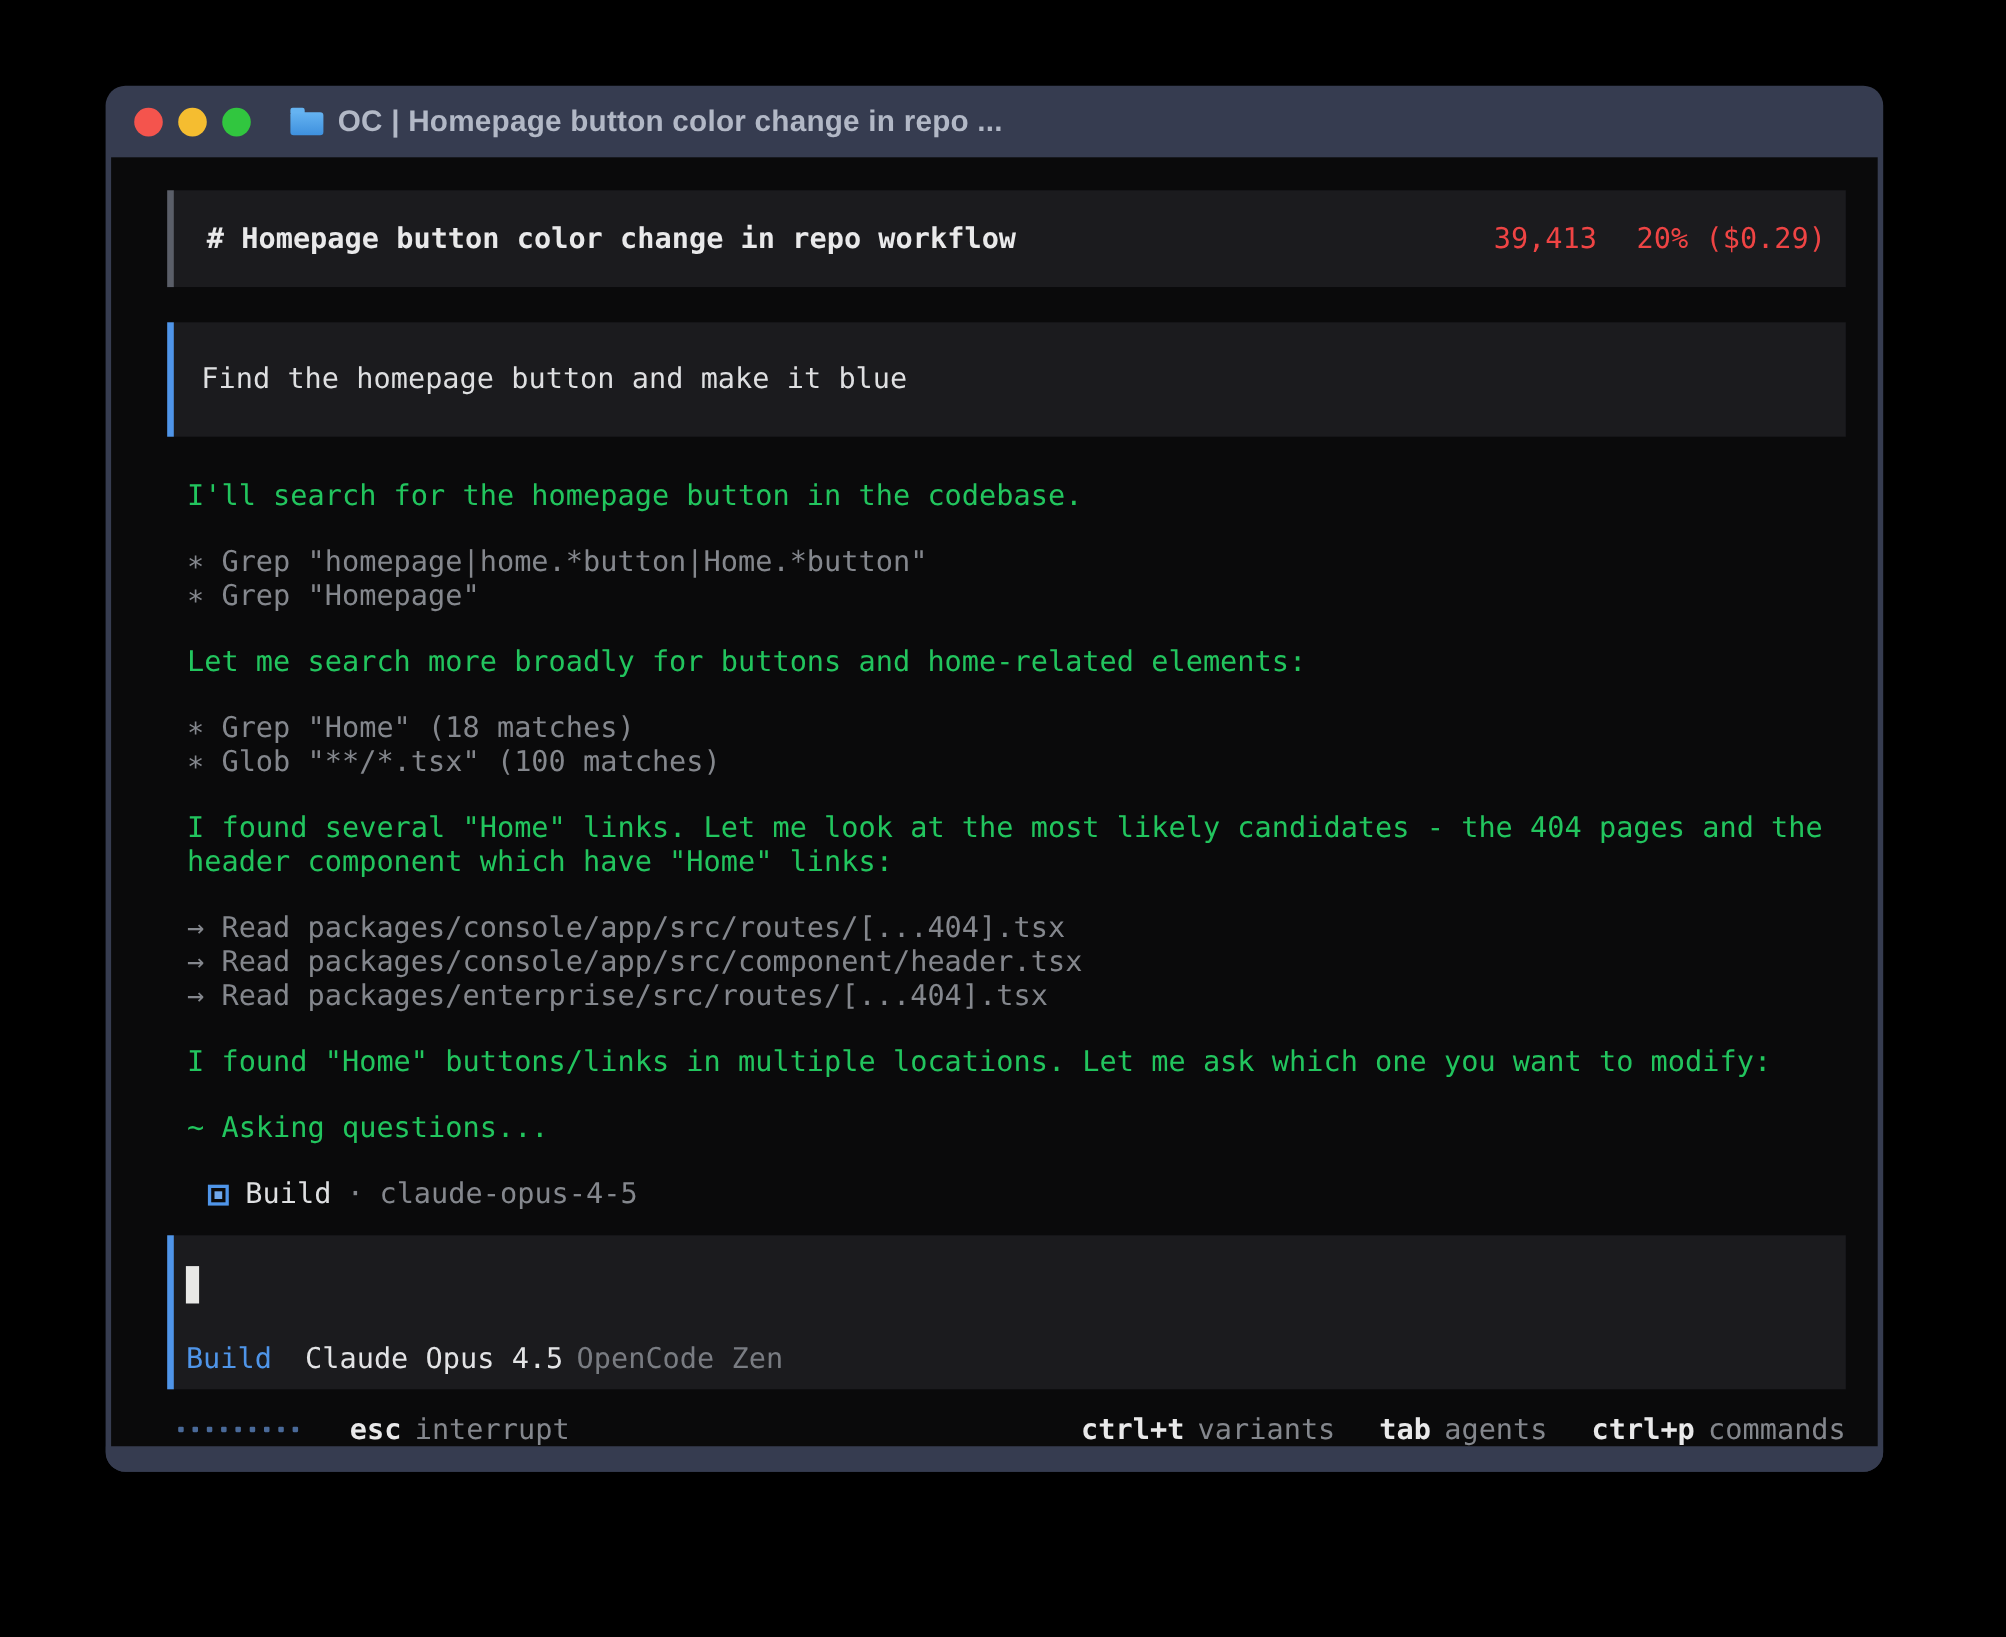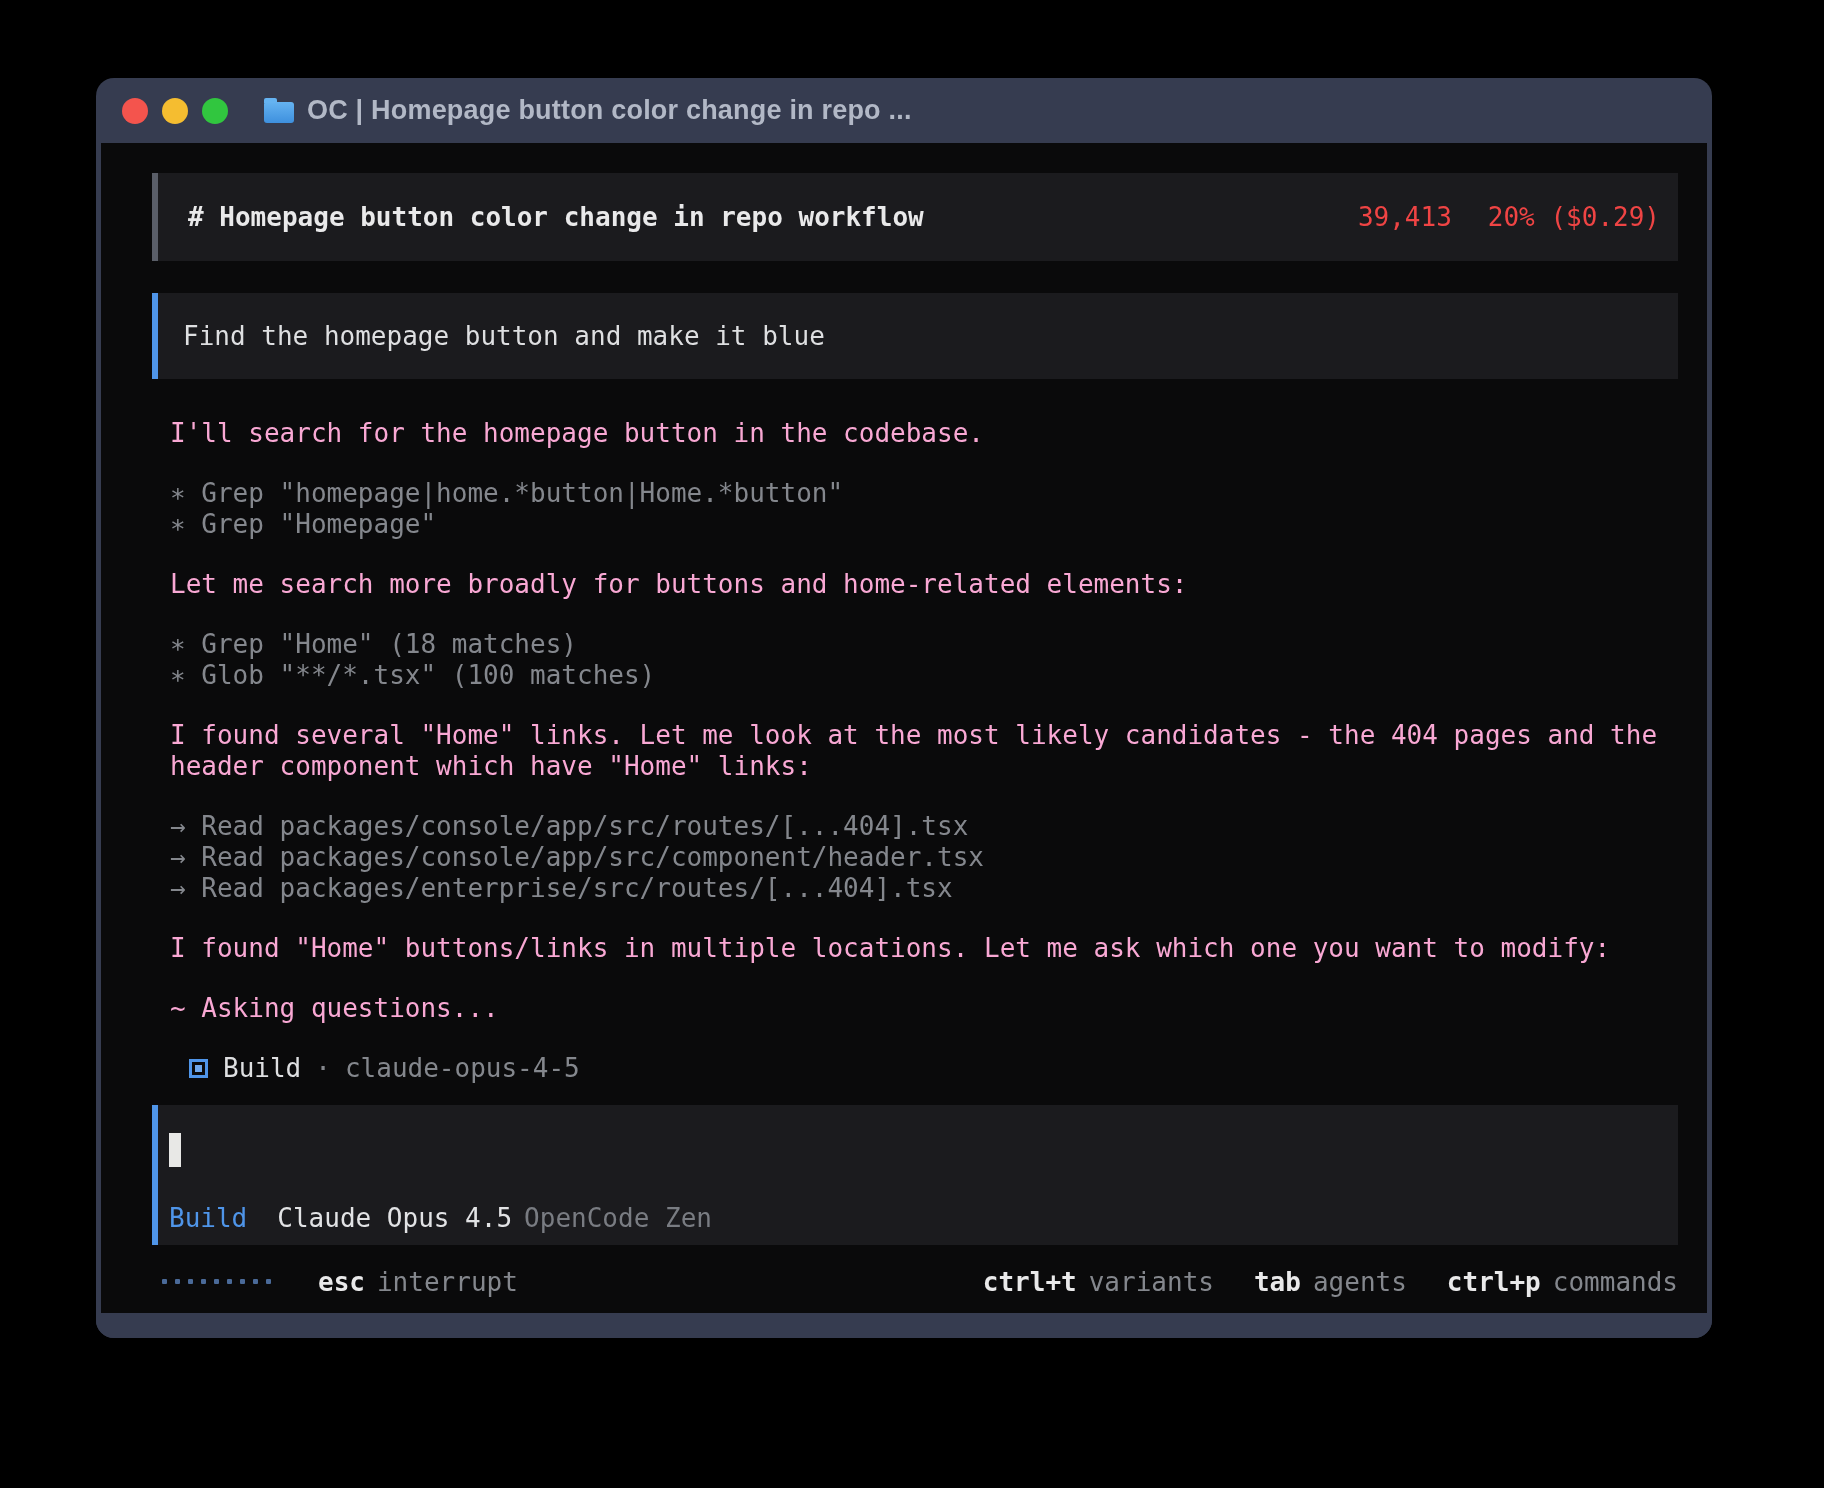--- a/index.html
+++ b/index.html
@@ -28,26 +28,26 @@
              display:flex; flex-direction:column; font-size:26px; color:#dedfe1; }
 
   .block { background:#1b1b1e; }
   .header-block { margin-top:30px; height:88px; border-left:6px solid #5a5e68;
                   display:flex; align-items:center; justify-content:space-between;
                   padding:0 18px 0 30px;gap:28px; }
   .header-title { font-weight:bold; color:#e9e9ea; }
   .header-metrics { color:#ef4444; display:flex; }
   .header-metrics .tokens { margin-right:36px; }
 
-  .user-block { margin-top:32px; height:86px; border-left:6px solid #4f95e9;
+  .user-block { margin-top:32px; height:104px; border-left:6px solid #4f95e9;
                 display:flex; align-items:center; padding-left:25px; color:#dedfe1; }
 
   .conversation { margin-top:39px; margin-left:18px; line-height:31px; }
   .para { margin-bottom:29px; }
-  .p-text { color:#f9a8d4; }
+  .p-text { color:#22c55e; }
   .p-tool { color:#84878d; }
 
   .agent-line { margin-left:37px; height:31px; display:flex; align-items:center; line-height:31px; }
   .agent-icon { width:19px; height:19px; border:3px solid #4f95e9; position:relative;
                 flex:0 0 19px; margin-right:15px; }
   .agent-icon::after { content:""; position:absolute; inset:3px; background:#6fa8ec; }
   .agent-name { color:#dedfe1; }
   .agent-sep { color:#84878d; margin:0 14px; }
   .agent-model { color:#84878d; }
 

